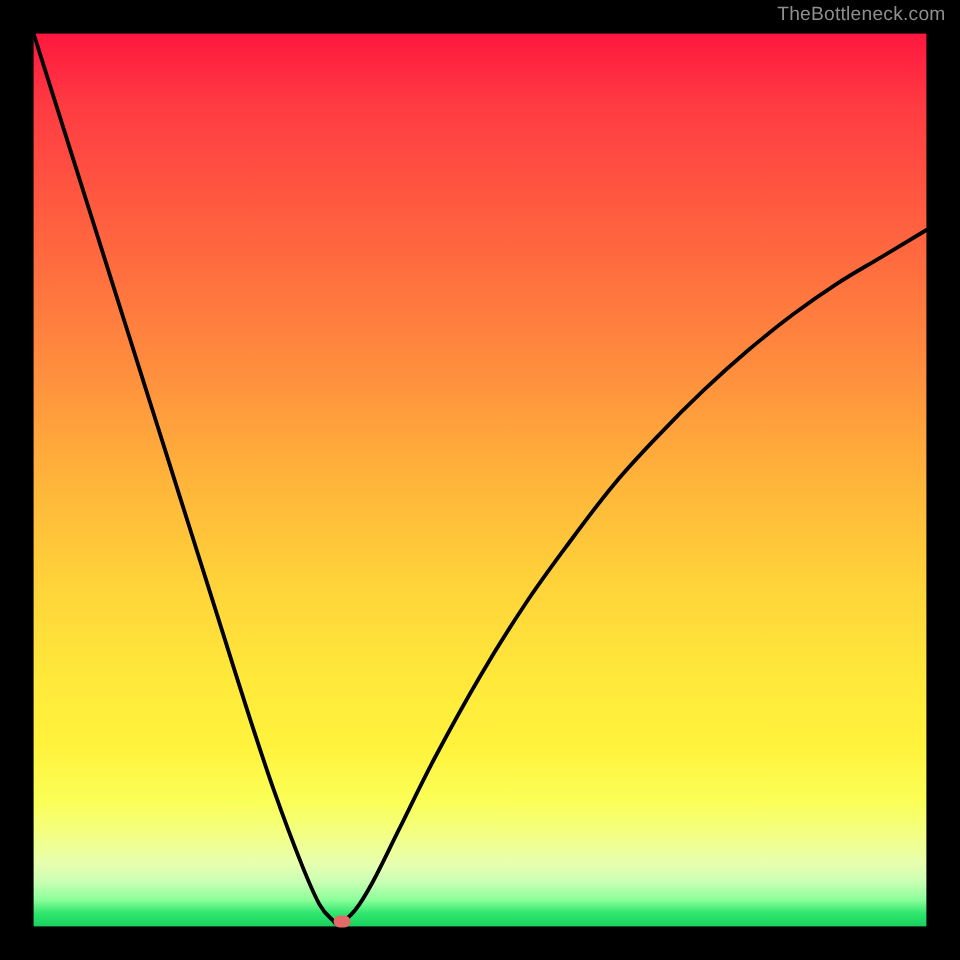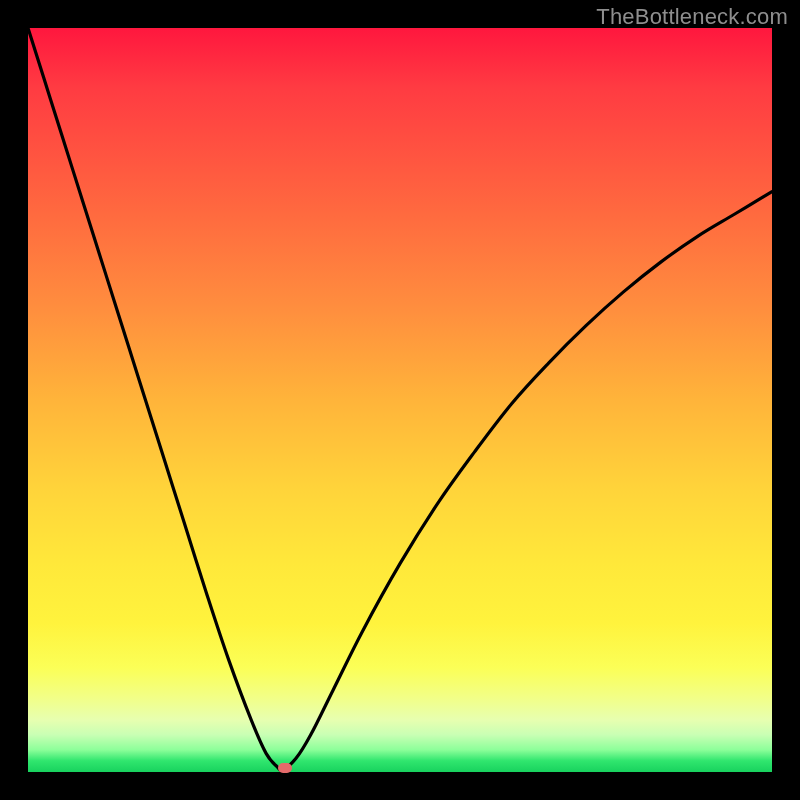--- a/index.html
+++ b/index.html
@@ -40,21 +40,21 @@
       #8dff9a 97%,
       #30e66e 98.5%,
       #18d25e 100%
     );
   }
   .watermark {
     position: absolute;
     top: 4px;
     right: 12px;
     color: #8e8e8e;
-    font-size: 22px;
+    font-size: 16px;
     letter-spacing: 0.2px;
     font-weight: 500;
     user-select: none;
   }
   svg.curve {
     position: absolute;
     left: 0;
     top: 0;
     width: 744px;
     height: 744px;

